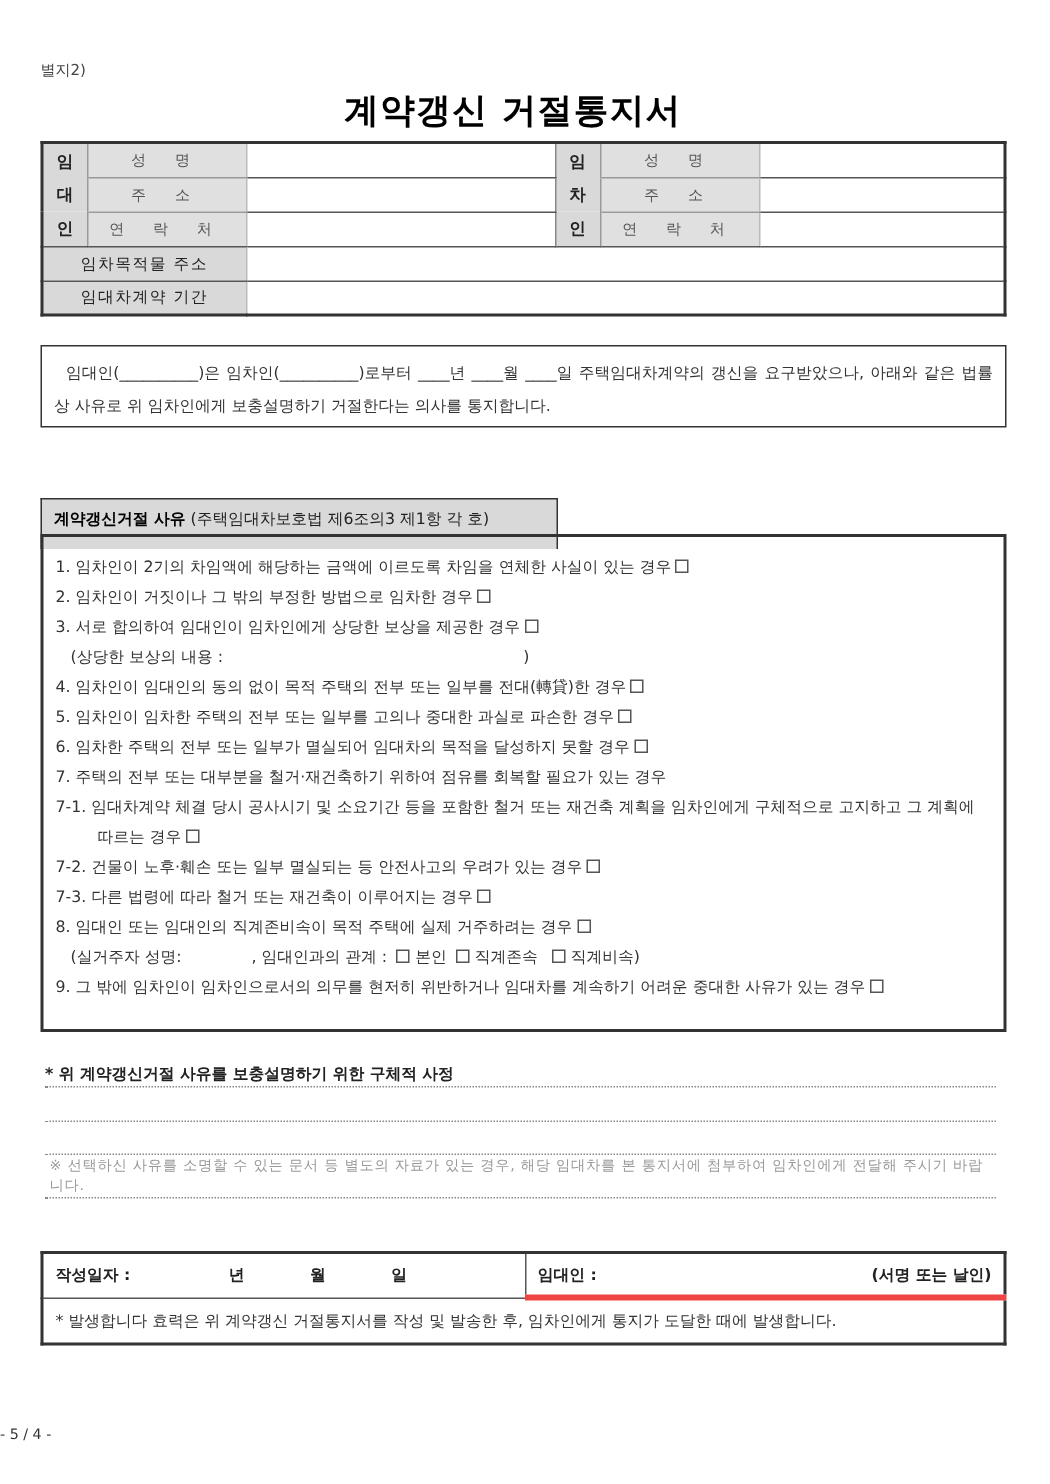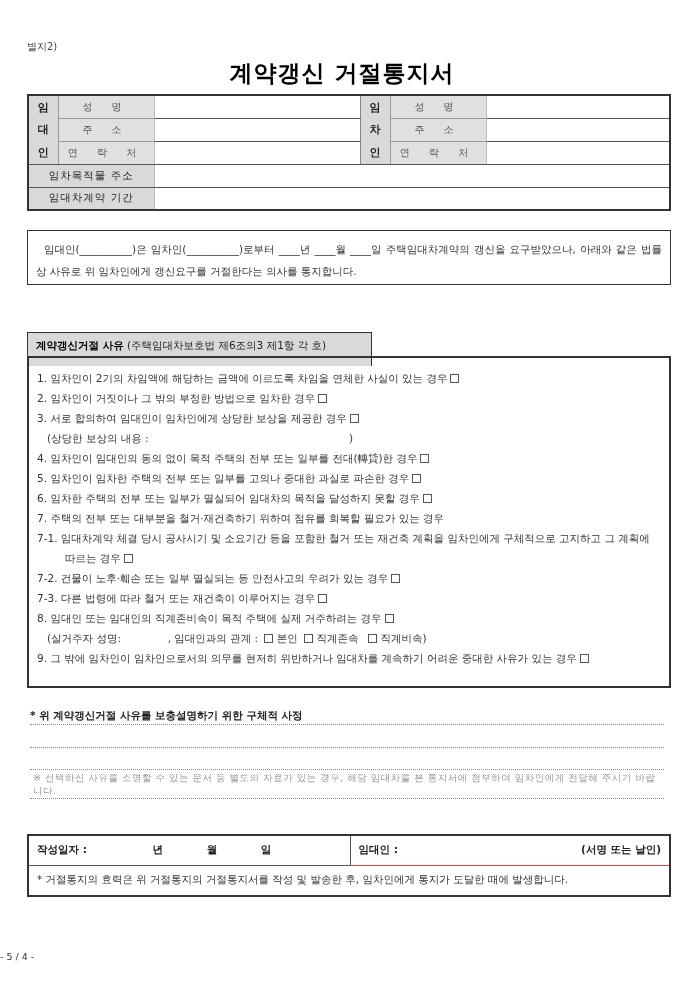--- a/index.html
+++ b/index.html
@@ -6,21 +6,21 @@
   html, body { width: 700px; height: 989px; background: #ffffff; }
   body { position: relative; font-family: "DejaVu Sans", "Liberation Sans", sans-serif; color: #222; overflow: hidden; }
 
   .annex { position: absolute; left: 27px; top: 40px; font-size: 10px; color: #444; }
   .title { position: absolute; left: 0; width: 684px; top: 58px; text-align: center; font-size: 23px; font-weight: bold; letter-spacing: 1px; color: #000; }
 
   
   .party { position: absolute; left: 27px; top: 94px; width: 644px; border-collapse: collapse; border: 2px solid #333; font-size: 10px; }
   .party td { height: 23px; border-bottom: 1px solid #555; padding: 0; vertical-align: middle; }
   .party .role { width: 30px; background: #d9d9d9; text-align: center; font-weight: bold; font-size: 11px; border-bottom: none; border-right: 1px solid #999; }
-  .party .lbl { width: 96px; background: #e0e0e0; text-align: center; color: #555; letter-spacing: 8px; border-right: 1px solid #bbb; border-bottom: 1px solid #999; }
+  .party .lbl { width: 106px; background: #e0e0e0; text-align: center; color: #555; letter-spacing: 8px; border-right: 1px solid #bbb; border-bottom: 1px solid #999; }
   .party .val { border-right: 1px solid #888; }
   .party .val2 { }
   .party .wide-lbl { background: #d9d9d9; text-align: center; font-weight: normal; font-size: 10.5px; letter-spacing: 1px; border-right: 1px solid #bbb; }
   .party tr:last-child td { border-bottom: none; }
 
   
   .notice { position: absolute; left: 27px; top: 230px; width: 644px; height: 55px; border: 1.5px solid #333; padding: 7px 8px 0 8px; font-size: 10.5px; line-height: 22px; color: #333; text-align: justify; }
   .notice p { text-indent: 8px; }
 
   
@@ -34,21 +34,21 @@
 
   
   .supp-title { position: absolute; left: 30px; top: 709px; font-size: 10.5px; font-weight: bold; color: #222; }
   .dotline { position: absolute; left: 30px; width: 634px; border-top: 1px dotted #888; }
   .supp-note { position: absolute; left: 33px; top: 771px; width: 630px; font-size: 9.5px; line-height: 13px; color: #999; letter-spacing: 0.5px; }
 
   
   .sign { position: absolute; left: 27px; top: 834px; width: 644px; border-collapse: collapse; border: 2px solid #333; font-size: 10.5px; }
   .sign td { height: 30px; padding: 0 8px; vertical-align: middle; }
   .sign .date { width: 322px; border-right: 1px solid #555; border-bottom: 1px solid #555; font-weight: bold; margin-top: 48px; }
-  .sign .landlord { border-bottom: 1px solid #ef4444; font-weight: bold; }
+  .sign .landlord { border-bottom: 4px solid #ef4444; font-weight: bold; }
   .sign .foot { height: 31px; color: #333; }
   .sp { display: inline-block; }
 
   .page-no { position: absolute; left: 0; width: 700px; top: 951px; font-size: 9.5px; color: #333; }
 </style>
 </head>
 <body>
 
 <div class="annex">별지2)</div>
 <div class="title">계약갱신 거절통지서</div>
@@ -84,21 +84,21 @@
     <td colspan="4"></td>
   </tr>
   <tr>
     <td class="wide-lbl" colspan="2">임대차계약 기간</td>
     <td colspan="4"></td>
   </tr>
 </tbody>
   </table>
 
 <div class="notice">
-  <p>임대인(__________)은 임차인(__________)로부터 ____년 ____월 ____일 주택임대차계약의 갱신을 요구받았으나, 아래와 같은 법률상 사유로 위 임차인에게 갱신요구를 거절한다는 의사를 통지합니다.</p>
+  <p>임대인(__________)은 임차인(__________)로부터 ____년 ____월 ____일 주택임대차계약의 갱신을 요구받았으나, 아래와 같은 법률상 사유로 위 임차인에게 보충설명하기 거절한다는 의사를 통지합니다.</p>
 </div>
 
 <div class="reasons-tab">
   <b>계약갱신거절 사유</b><span> (주택임대차보호법 제6조의3 제1항 각 호)</span>
 </div>
 <div class="reasons">
   <div class="item">
     <span>1.</span> <span>임차인이 2기의 차임액에 해당하는 금액에 이르도록 차임을 연체한 사실이 있는 경우</span><span class="chk"></span>
   </div>
   <div class="item">
@@ -158,18 +158,18 @@
       <span class="sp" style="width:62px"></span><span>년</span>
       <span class="sp" style="width:40px"></span><span>월</span>
       <span class="sp" style="width:40px"></span><span>일</span>
     </td>
     <td class="landlord">
       <span>임대인 :</span>
       <span style="float:right">(서명 또는 날인)</span>
     </td>
   </tr>
   <tr>
-    <td class="foot" colspan="2">* 거절통지의 효력은 위 거절통지의 거절통지서를 작성 및 발송한 후, 임차인에게 통지가 도달한 때에 발생합니다.</td>
+    <td class="foot" colspan="2">* 발생합니다 효력은 위 계약갱신 거절통지서를 작성 및 발송한 후, 임차인에게 통지가 도달한 때에 발생합니다.</td>
   </tr>
 </tbody>
   </table>
 
 <div class="page-no">- 5 / 4 -</div>
 
 </body></html>

